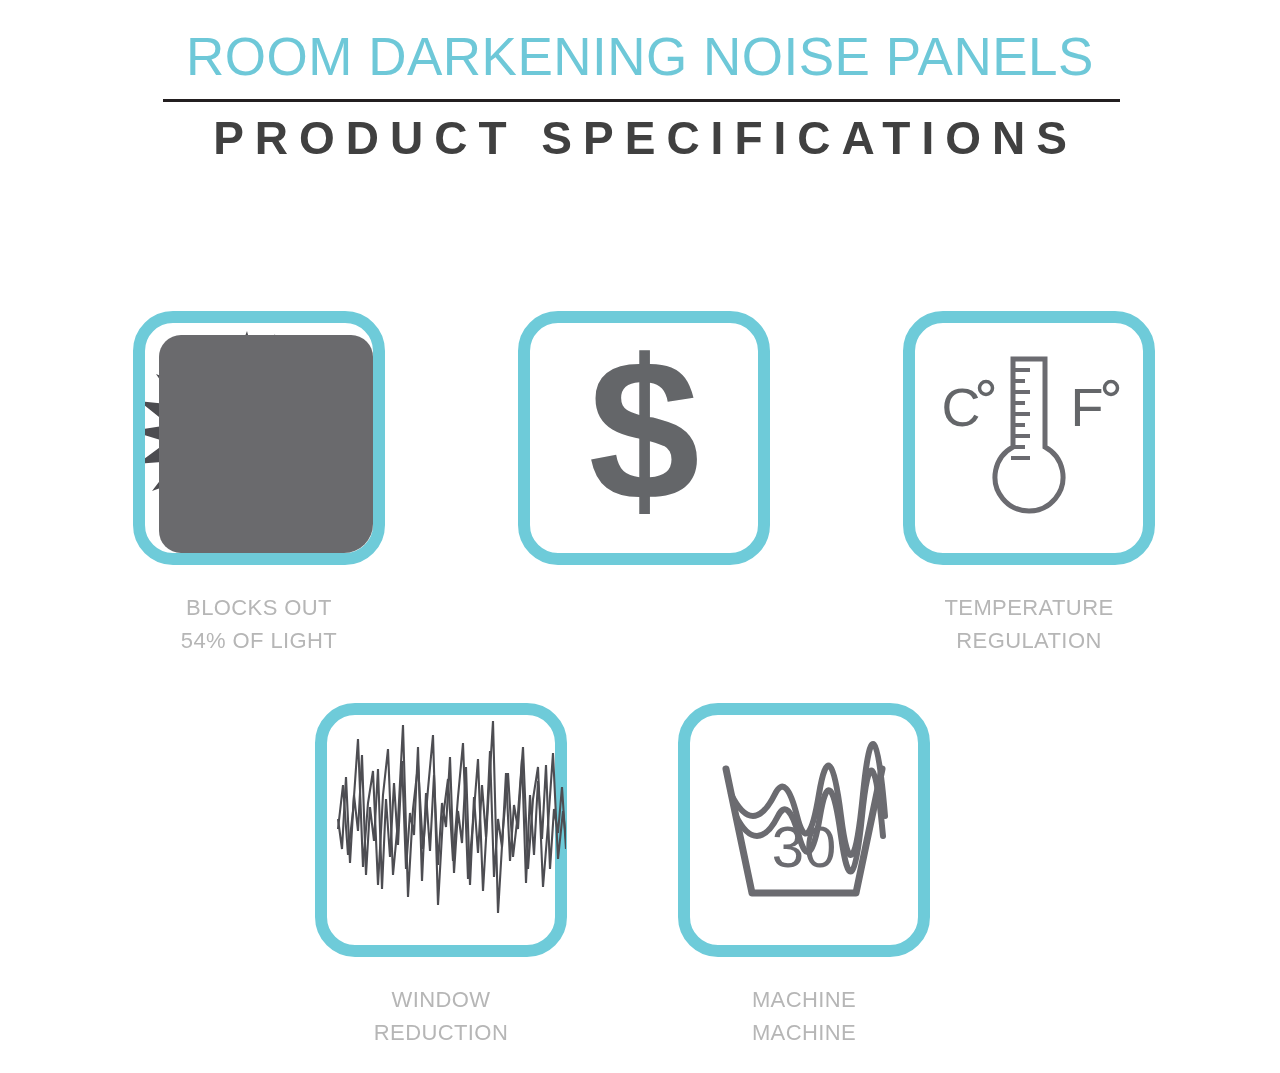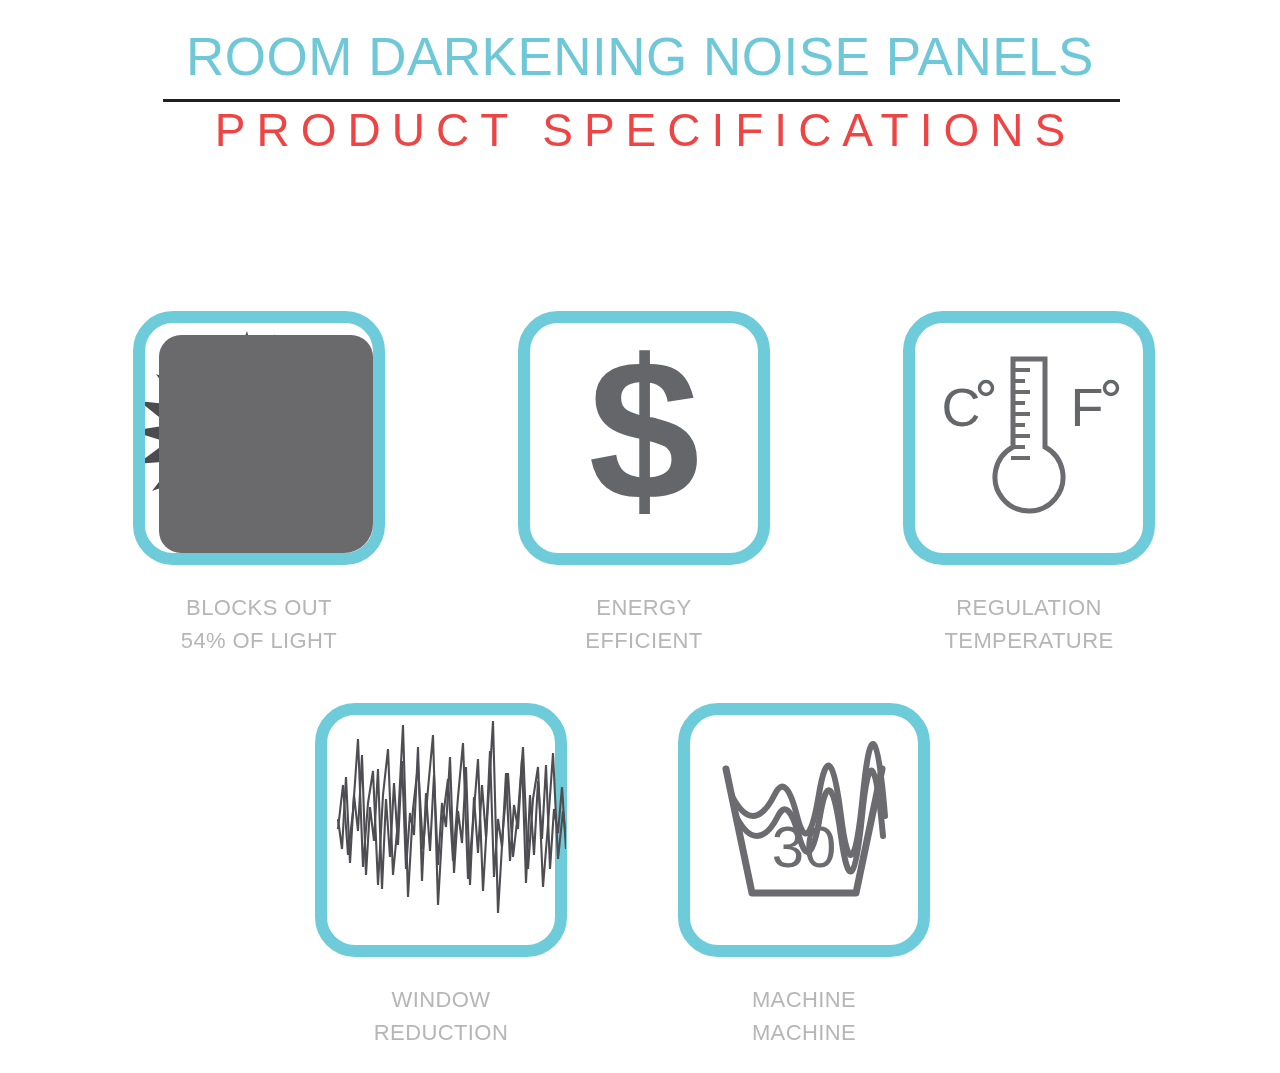--- a/index.html
+++ b/index.html
@@ -40,26 +40,26 @@
     position: absolute;
     left: 163px;
     top: 99px;
     width: 957px;
     height: 3px;
     background: #231f20;
   }
   #title-sub {
     position: absolute;
     left: 0;
-    top: 100px;
+    top: 108px;
     width: 1280px;
     text-align: center;
-    color: #ef4444;
+    color: #404040;
     font-size: 46px;
-    font-weight: 400;
+    font-weight: 700;
     letter-spacing: 11px;
     line-height: 60px;
     white-space: nowrap;
     text-indent: 11px;
   }
 
   
   .feature {
     position: absolute;
   }
@@ -150,24 +150,20 @@
   </div>
 </div>
 
 <div class="feature" id="feature-energy">
   <div class="card">
     <div class="card-inner">
       <svg width="228" height="230" viewBox="0 0 228 230">
         <text x="114" y="176" text-anchor="middle" font-family="'Liberation Sans', sans-serif" font-size="200" font-weight="700" fill="#646669">$</text>
       </svg>
     </div>
-  </div>
-  <div class="caption">
-    <span class="ln">ENERGY</span>
-    <span class="ln">EFFICIENT</span>
   </div>
 </div>
 
 <div class="feature" id="feature-temperature">
   <div class="card">
     <div class="card-inner">
       <svg width="228" height="230" viewBox="0 0 228 230">
         <g fill="none" stroke="#6b6b70" stroke-width="5" stroke-linecap="square">
 
           <path d="M98 36 L98 124 A34 34 0 1 0 130 124 L130 36 Z"></path>
@@ -187,22 +183,22 @@
 
         <text x="46" y="103" text-anchor="middle" font-family="'Liberation Sans', sans-serif" font-size="54" font-weight="400" fill="#646669">C</text>
         <circle cx="71" cy="65" r="6.5" fill="none" stroke="#646669" stroke-width="3.5"></circle>
 
         <text x="172" y="103" text-anchor="middle" font-family="'Liberation Sans', sans-serif" font-size="54" font-weight="400" fill="#646669">F</text>
         <circle cx="196" cy="65" r="6.5" fill="none" stroke="#646669" stroke-width="3.5"></circle>
       </svg>
     </div>
   </div>
   <div class="caption">
+    <span class="ln">TEMPERATURE</span>
     <span class="ln">REGULATION</span>
-    <span class="ln">TEMPERATURE</span>
   </div>
 </div>
 
 <div class="feature" id="feature-noise">
   <div class="card">
     <div class="card-inner no-clip">
       <svg width="250" height="260" viewBox="0 0 250 260" style="position:absolute;left:-11px;top:-16px;">
         <polyline fill="none" stroke="#4d4d52" stroke-width="2.1" stroke-linejoin="miter" points="22,130 27,86 32,156 37,112 42,40 47,168 52,104 57,72
                   62,186 67,96 72,50 77,176 82,122 87,26 92,198 97,110
                   102,66 107,150 112,90 117,36 122,206 127,118 132,80

